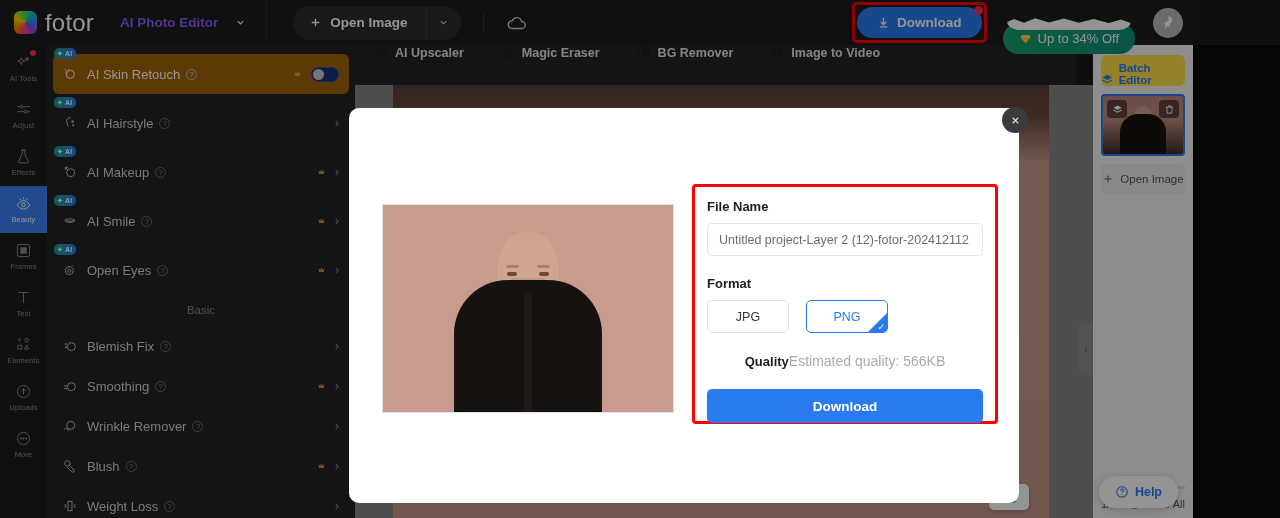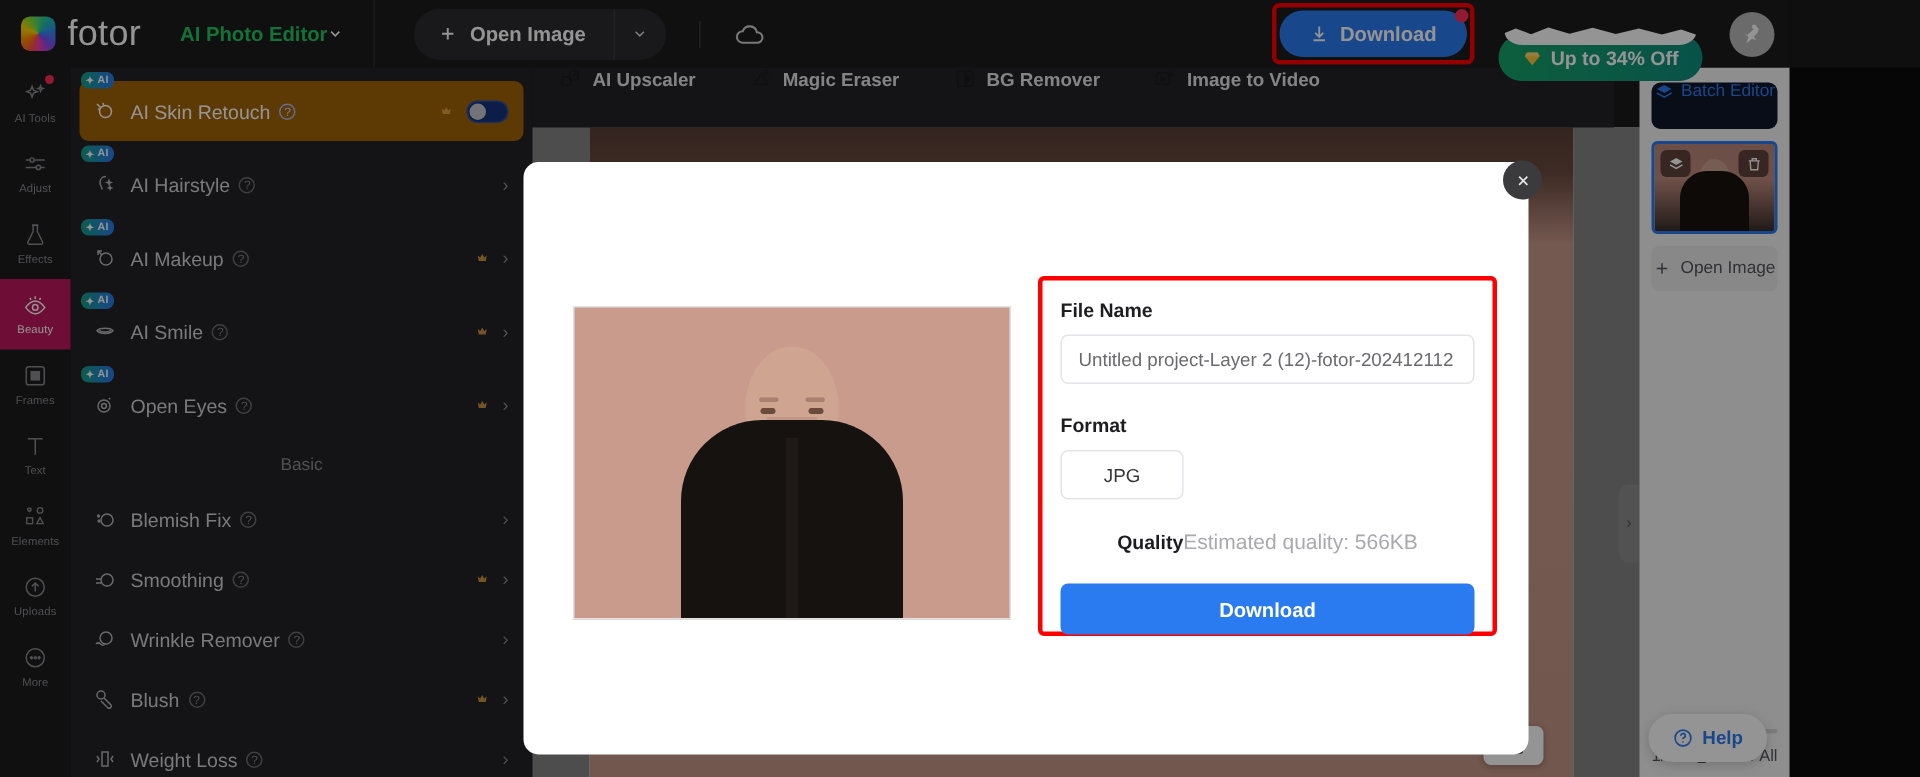--- a/index.html
+++ b/index.html
@@ -20,22 +20,22 @@
   .logo-wrap { display: flex; align-items: center; padding-left: 14px; gap: 8px; }
   .logo-mark {
     width: 23px; height: 23px; border-radius: 6px; position: relative; overflow: hidden;
     background:
       conic-gradient(from 200deg at 50% 50%,
         #ff4d4d 0deg, #ff8a00 45deg, #ffd500 90deg, #6ee04a 140deg,
         #21c4a8 190deg, #2f8df5 240deg, #7a4ff5 290deg, #ff3bac 340deg, #ff4d4d 360deg);
   }
   .logo-text { color:#fff; font-size: 24px; letter-spacing:.2px; font-weight:400; }
   .app-mode {
-    margin-left: 26px; color: #22c55e; font-size: 13.5px; font-weight: 700;
-    display:flex; align-items:center; gap:0; cursor:pointer;
+    margin-left: 26px; color: #8b5cf6; font-size: 13.5px; font-weight: 700;
+    display:flex; align-items:center; gap:17px; cursor:pointer;
   }
   .hdr-sep { width:1px; height:45px; background:#2b2b2e; margin-left:20px; }
   .open-image-group {
     display:flex; align-items:center; margin-left:26px;
     background:#2c2c2f; border-radius:18px; height:34px; overflow:hidden;
   }
   .open-image-btn {
     display:flex; align-items:center; gap:8px; color:#fff; font-size:13.5px;
     font-weight:700; padding: 0 18px 0 16px; height:34px; cursor:pointer;
   }
@@ -55,21 +55,21 @@
     gap:7px; cursor:pointer;
   }
   .download-dot {
     position:absolute; right:-1px; top:-1px; width:9px; height:9px; border-radius:50%;
     background:#ff2d55;
   }
   .promo-badge {
     position:relative; margin-left:16px; height:31px; padding:0 16px; display:flex;
     gap:7px; border-radius:17px; cursor:pointer;
     background: linear-gradient(90deg,#17a36a 0%, #0f8f7e 100%);
-    color:#fff; font-size:13px; font-weight:700;margin-top:32px;
+    color:#fff; font-size:13px; font-weight:400;margin-top:32px;
   }
   .promo-snow {
     position:absolute; left:4px; right:4px; top:-6px; height:13px; background:#fff;
     border-radius: 0 0 12px 12px / 0 0 9px 9px;
     clip-path: polygon(0% 40%, 6% 15%, 14% 45%, 23% 10%, 34% 42%, 46% 12%, 58% 44%, 70% 16%, 82% 46%, 92% 20%, 100% 48%, 100% 100%, 0% 100%);
   }
   .promo-label { position:relative; z-index:2; display:flex; align-items:center; gap:6px; }
   .avatar {
     margin-left:18px; width:30px; height:30px; border-radius:50%; background:#b9b9bb;
     display:flex; align-items:center; justify-content:center; cursor:pointer;
@@ -77,21 +77,21 @@
 
   
   .rail {
     position:absolute; left:0; top:45px; width:47px; bottom:0; background:#1c1c1e; z-index:15;
   }
   .rail-item {
     height:47px; display:flex; flex-direction:column; align-items:center; justify-content:center;
     gap:3px; color:#8a8a8f; cursor:pointer; position:relative;
   }
   .rail-item .lbl { font-size:7.5px; letter-spacing:.1px; }
-  .rail-item.active { background:#be185d; color:#fff; }
+  .rail-item.active { background:#3b82f6; color:#fff; }
   .rail-item.active .lbl { color:#fff; }
   .rail-dot { position:absolute; top:5px; right:11px; width:6px; height:6px; border-radius:50%; background:#ff2d55; }
 
   
   .panel {
     position:absolute; left:47px; top:45px; width:308px; bottom:0; background:#232326;
     z-index:14; overflow:hidden;
   }
   .tool-row {
     position:relative; height:40px; margin:0 6px; display:flex; align-items:center;
@@ -163,22 +163,22 @@
     background:#ffffff; display:flex; align-items:center; justify-content:center; cursor:pointer;
     box-shadow:0 1px 4px rgba(0,0,0,.25); z-index:9;
   }
 
   
   .rightpanel {
     position:absolute; right:87px; top:45px; width:100px; bottom:0; background:#f4f4f5;
     z-index:9; display:flex; flex-direction:column;
   }
   .batch-btn {
-    margin:10px 8px 0; height:31px; border-radius:6px; background:#0f172a; color:#2a7af0;
-    font-size:11.5px; font-weight:400; display:flex; align-items:flex-start; justify-content:center;
+    margin:10px 8px 0; height:31px; border-radius:6px; background:#fde047; color:#2a7af0;
+    font-size:11.5px; font-weight:700; display:flex; align-items:flex-end; justify-content:center;
     gap:5px; cursor:pointer;
   }
   .thumb {
     margin:8px 8px 0; height:62px; border:2px solid #2a7af0; border-radius:4px; position:relative;
     overflow:hidden; cursor:pointer;
     background: linear-gradient(180deg,#b8877a 0%, #c08c7e 40%, #3a2e2a 100%);
   }
   .thumb-person {
     position:absolute; left:50%; transform:translateX(-50%); bottom:0; width:46px; height:40px;
     background:#17120f; border-radius:18px 18px 0 0;
@@ -753,20 +753,25 @@
       <div class="f-label">File Name</div>
       <div class="f-input">Untitled project-Layer 2 (12)-fotor-202412112</div>
 
       <div class="f-gap"></div>
 
       <div class="f-label">Format</div>
       <div class="fmt-row">
         <div class="fmt-btn">
           <span>JPG</span>
         </div>
+        <div class="fmt-btn active">
+          <span>PNG</span>
+          <span class="fmt-check"></span>
+          <span class="fmt-tick">✓</span>
+        </div>
       </div>
 
       <div class="f-gap"></div>
 
       <div class="q-row">
         <span class="f-label" style="margin-bottom:0">Quality</span>
         <span class="q-est">Estimated quality: 566KB</span>
       </div>
 
       <div class="dl-main">

